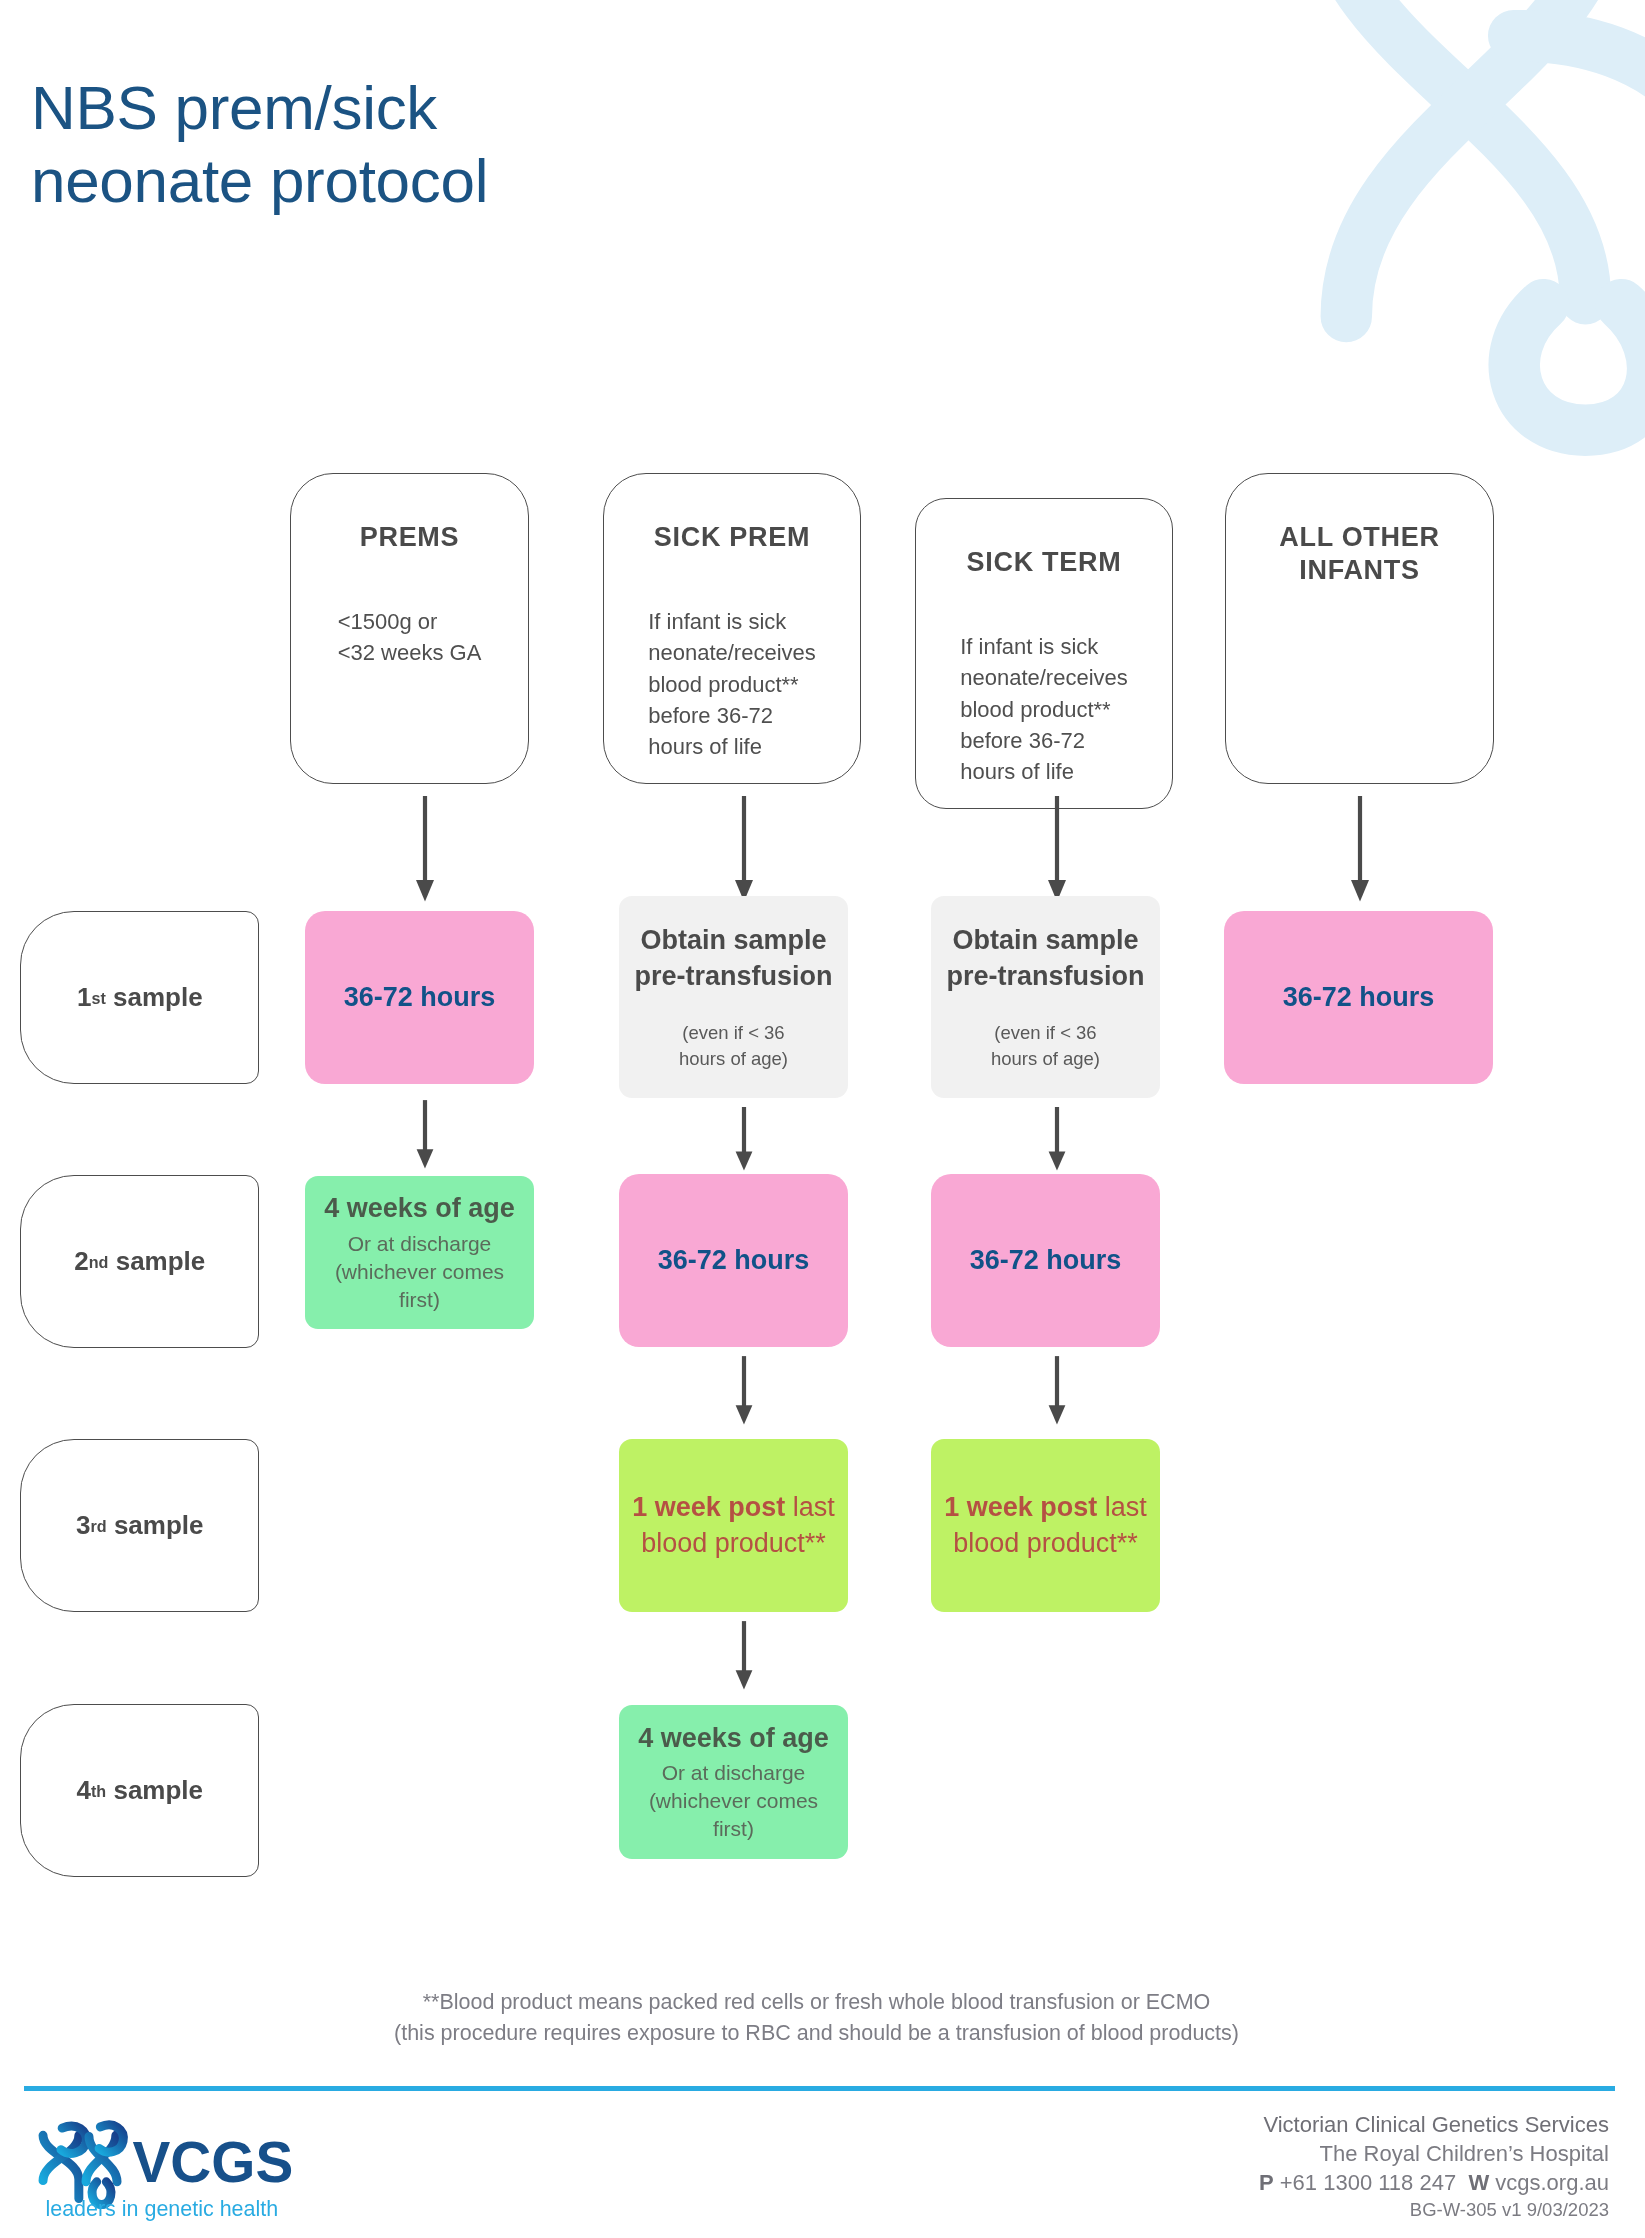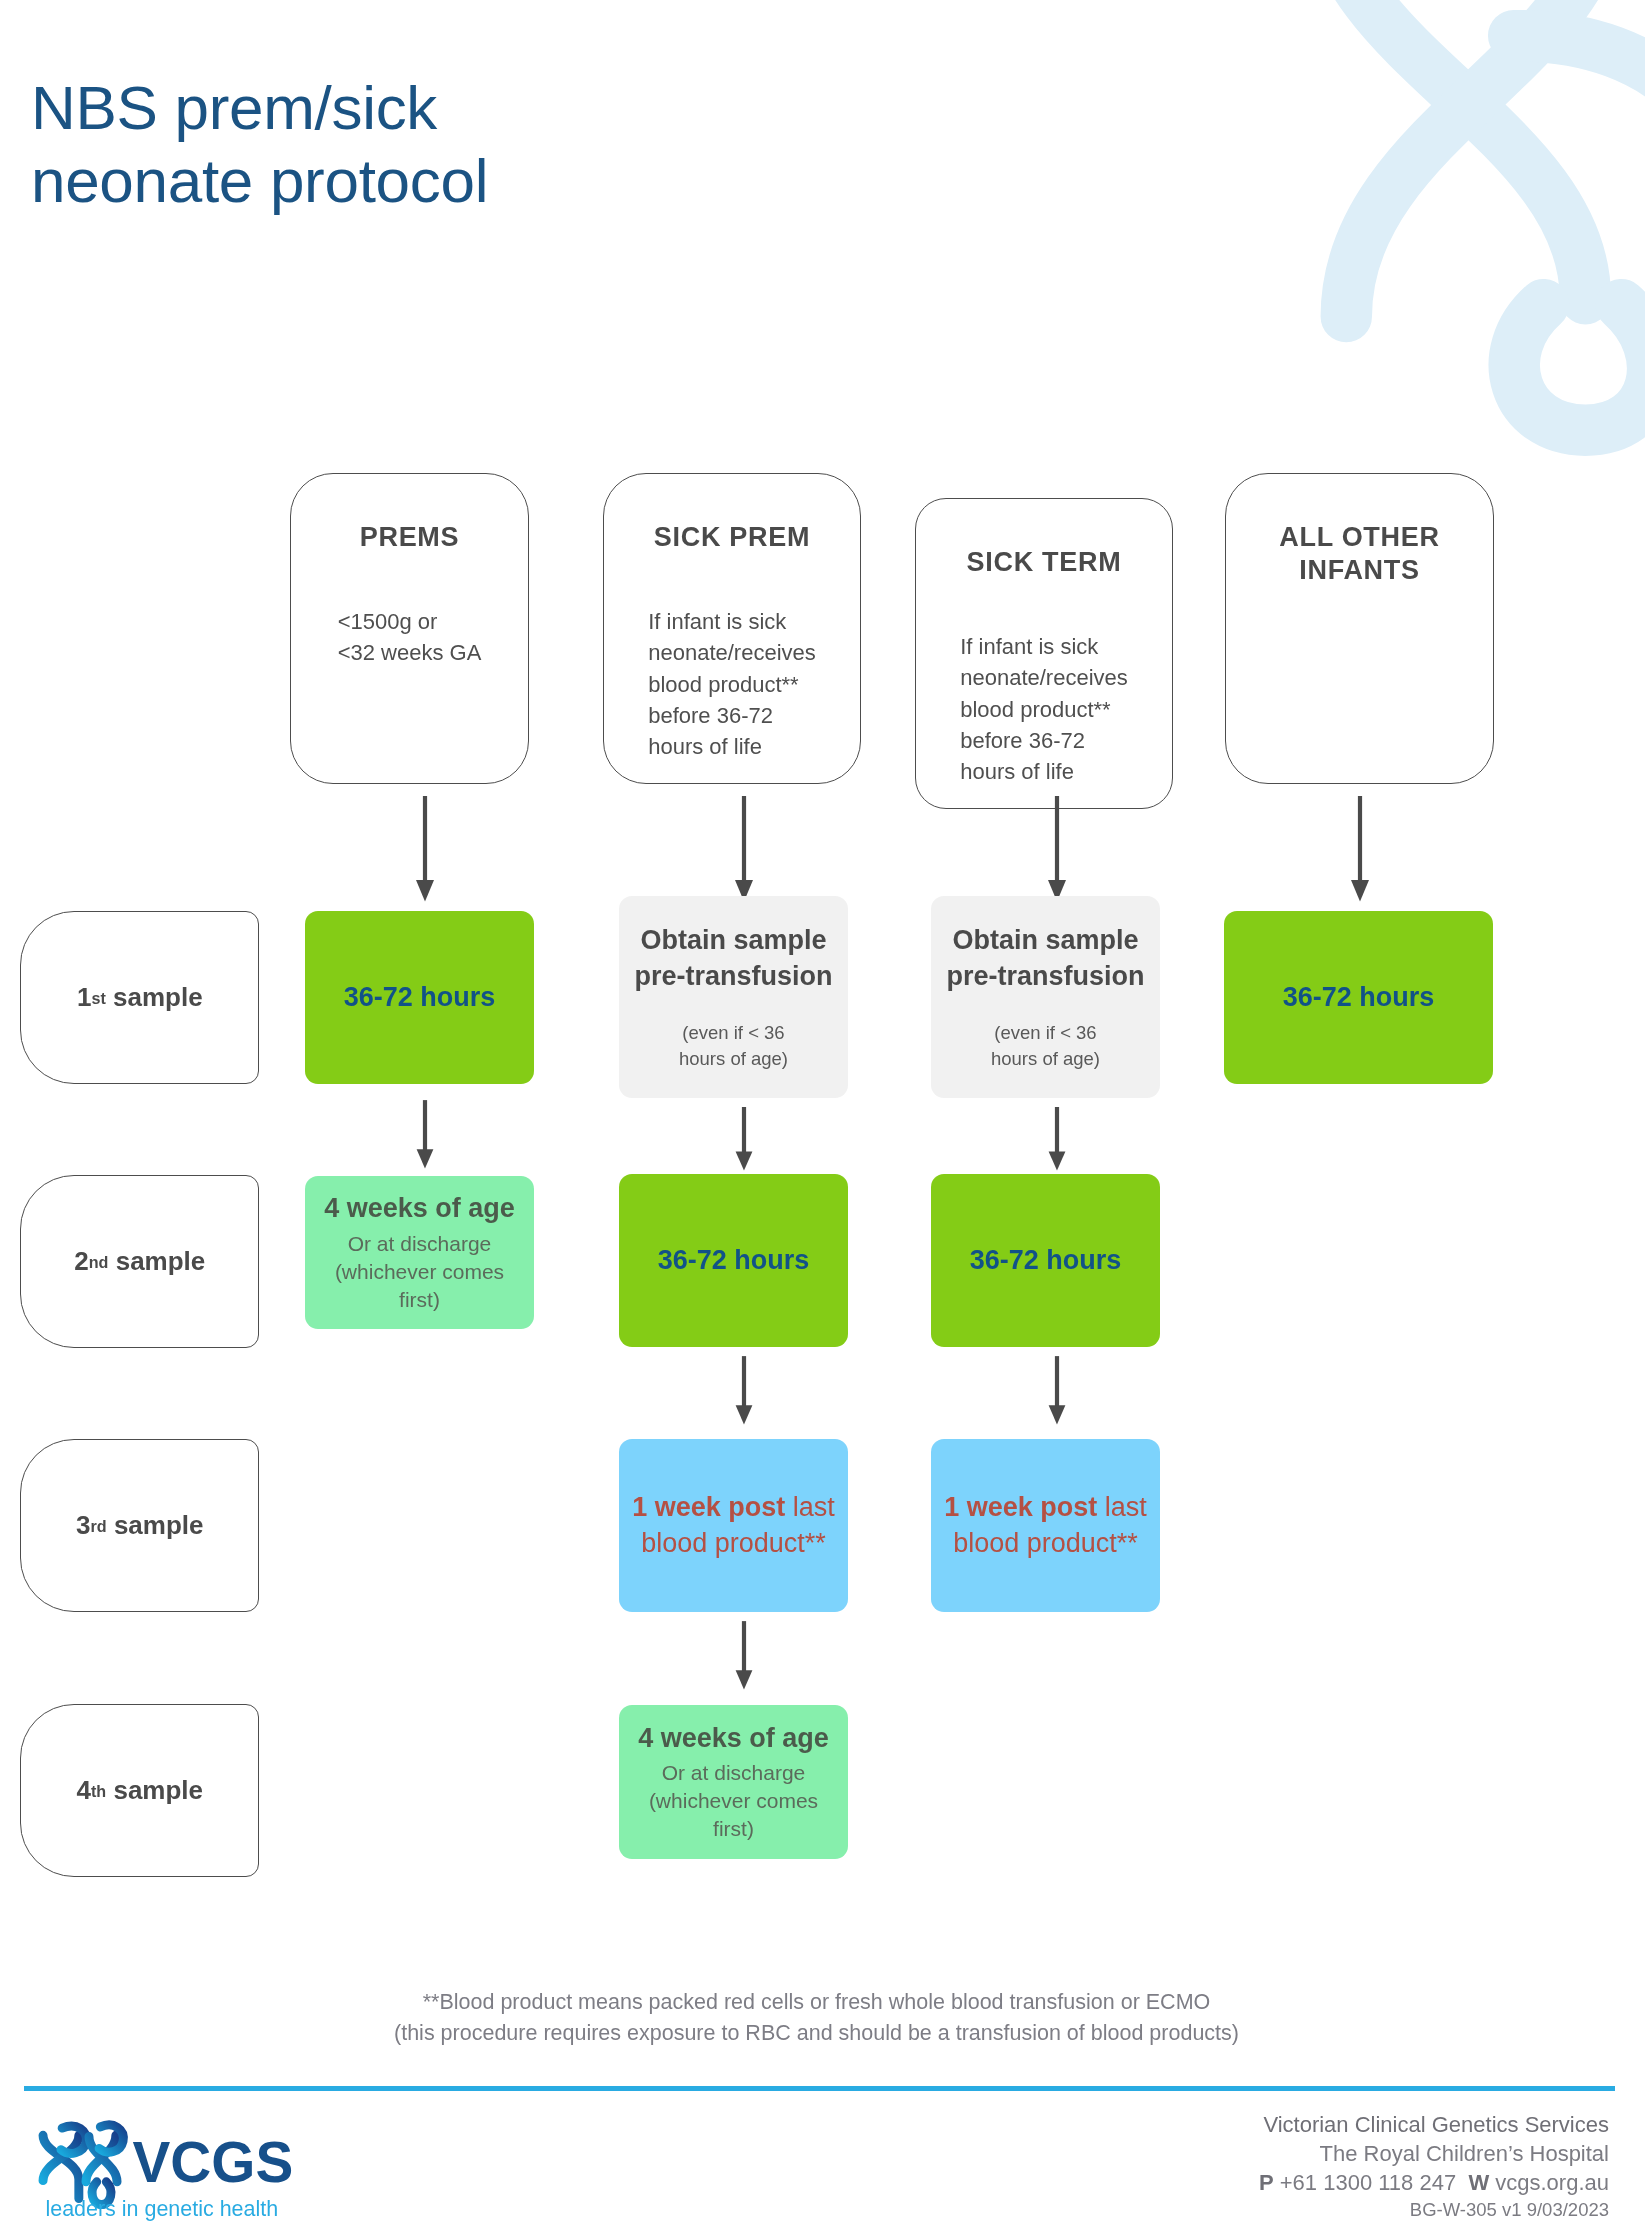--- a/index.html
+++ b/index.html
@@ -50,24 +50,24 @@
   
   .card{
     position:absolute;box-sizing:border-box;border-radius:13px;
     display:flex;flex-direction:column;align-items:center;justify-content:center;
     text-align:center;padding:8.4px 9.6px;
   }
   .card .hl{font-size:27px;font-weight:700;line-height:1.32;}
   .card .sub{font-size:21px;font-weight:400;line-height:1.33;margin-top:3px;}
   .card .tiny{font-size:18.5px;font-weight:400;line-height:1.36;margin-top:26px;}
 
-  .c-blue{background:#84cc16;} .c-blue .hl{color:#115288;}
+  .c-blue{background:#f9a8d4;border-radius:20px;} .c-blue .hl{color:#115288;}
   .c-grey{background:#f1f1f1;} .c-grey .hl{color:#4a4a4a;} .c-grey .tiny{color:#595959;}
   .c-green{background:#86efac;} .c-green .hl{color:#4b5b4b;} .c-green .sub{color:#5b6b5b;}
-  .c-red{background:#7dd3fc;} .c-red .hl{color:#b55043;}
+  .c-red{background:#bef264;} .c-red .hl{color:#b55043;}
   .c-red .hl .rg{font-weight:400;}
 
   
   .arrow{position:absolute;}
 
   
   #footnote{
     position:absolute;left:0;right:12px;top:1987px;
     text-align:center;font-size:21.5px;line-height:1.46;
     color:#7d7d85;white-space:pre-line;

